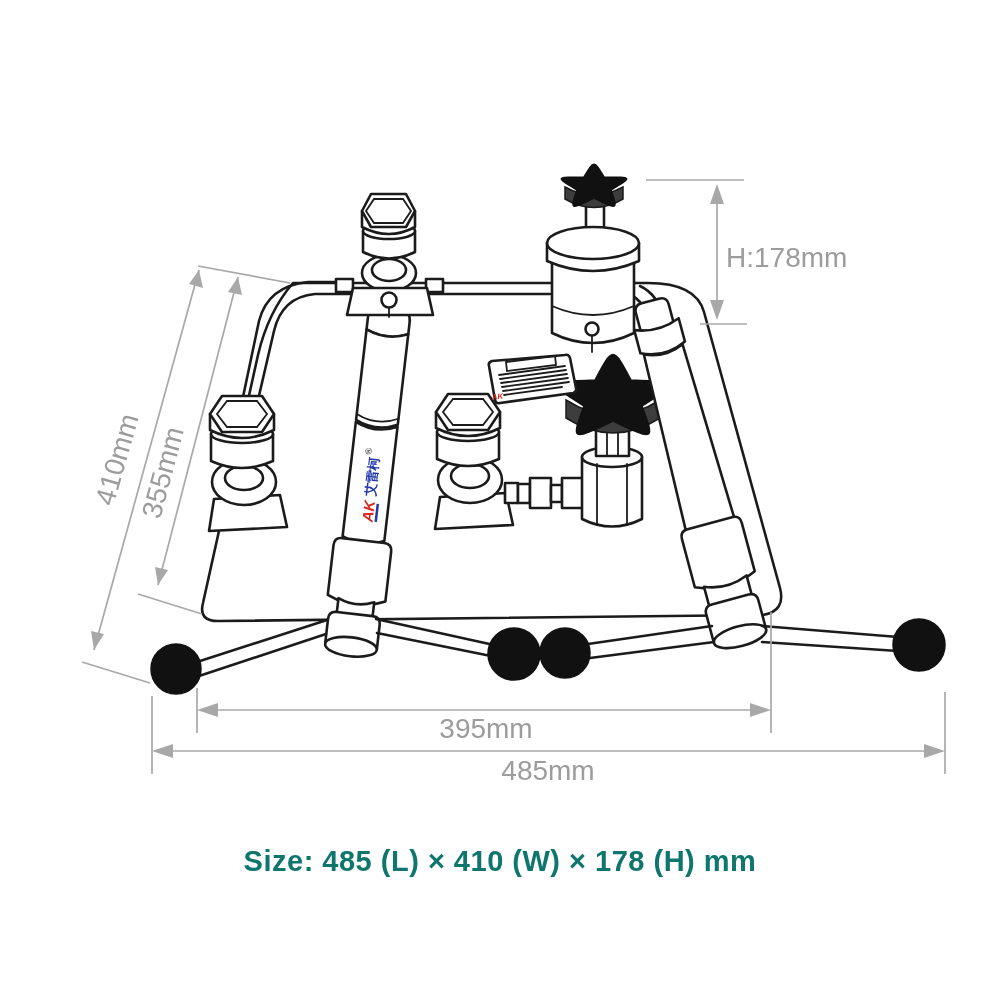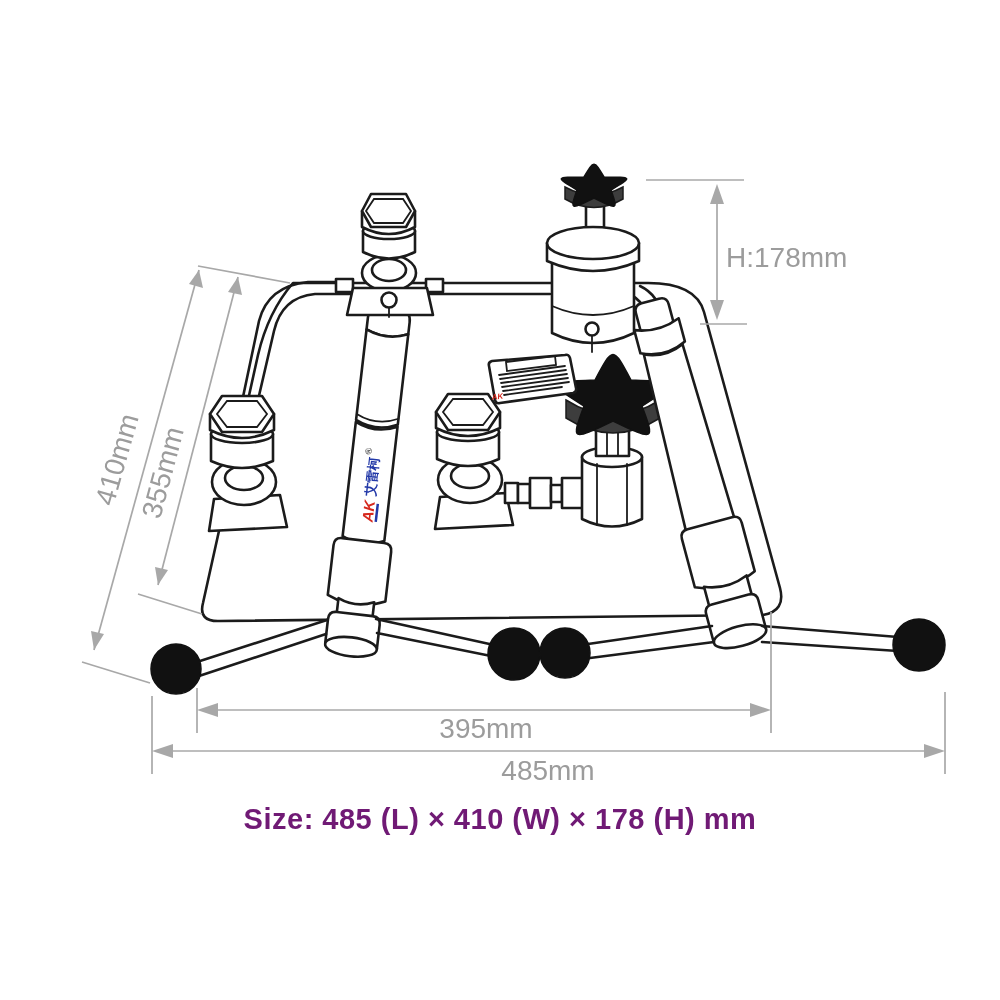--- a/index.html
+++ b/index.html
@@ -1,20 +1,20 @@
 <!DOCTYPE html>
 <html><head>
 <meta charset="utf-8">
 <style>
   html,body{margin:0;padding:0;background:#ffffff;}
   .stage{position:relative;width:1000px;height:1000px;background:#ffffff;overflow:hidden;
          font-family:"Liberation Sans","DejaVu Sans",sans-serif;}
   .stage svg{position:absolute;left:0;top:0;}
-  .caption{position:absolute;left:0;top:803px;width:1000px;text-align:center;
-           font-size:29px;font-weight:600;color:#701a75;letter-spacing:0.5px;}
+  .caption{position:absolute;left:0;top:845px;width:1000px;text-align:center;
+           font-size:29px;font-weight:600;color:#0f766e;letter-spacing:0.5px;}
   
   .ink{stroke:#1b1b1b;stroke-width:2.6;fill:#ffffff;stroke-linejoin:round;stroke-linecap:round;}
   .ink-line{stroke:#1b1b1b;stroke-width:2.6;fill:none;stroke-linejoin:round;stroke-linecap:round;}
   .ink-thin{stroke:#1b1b1b;stroke-width:1.8;fill:none;stroke-linecap:round;}
   .black{fill:#111111;stroke:#111111;stroke-width:1.5;}
   .shade{fill:#3d3d3d;stroke:#1b1b1b;stroke-width:1.5;}
   .dim{stroke:#a8a8a8;stroke-width:1.7;fill:none;}
   .dim-arrow{fill:#a8a8a8;stroke:none;}
   .dim-text{fill:#9c9c9c;font-size:28px;font-family:"Liberation Sans","DejaVu Sans",sans-serif;}
 </style>

